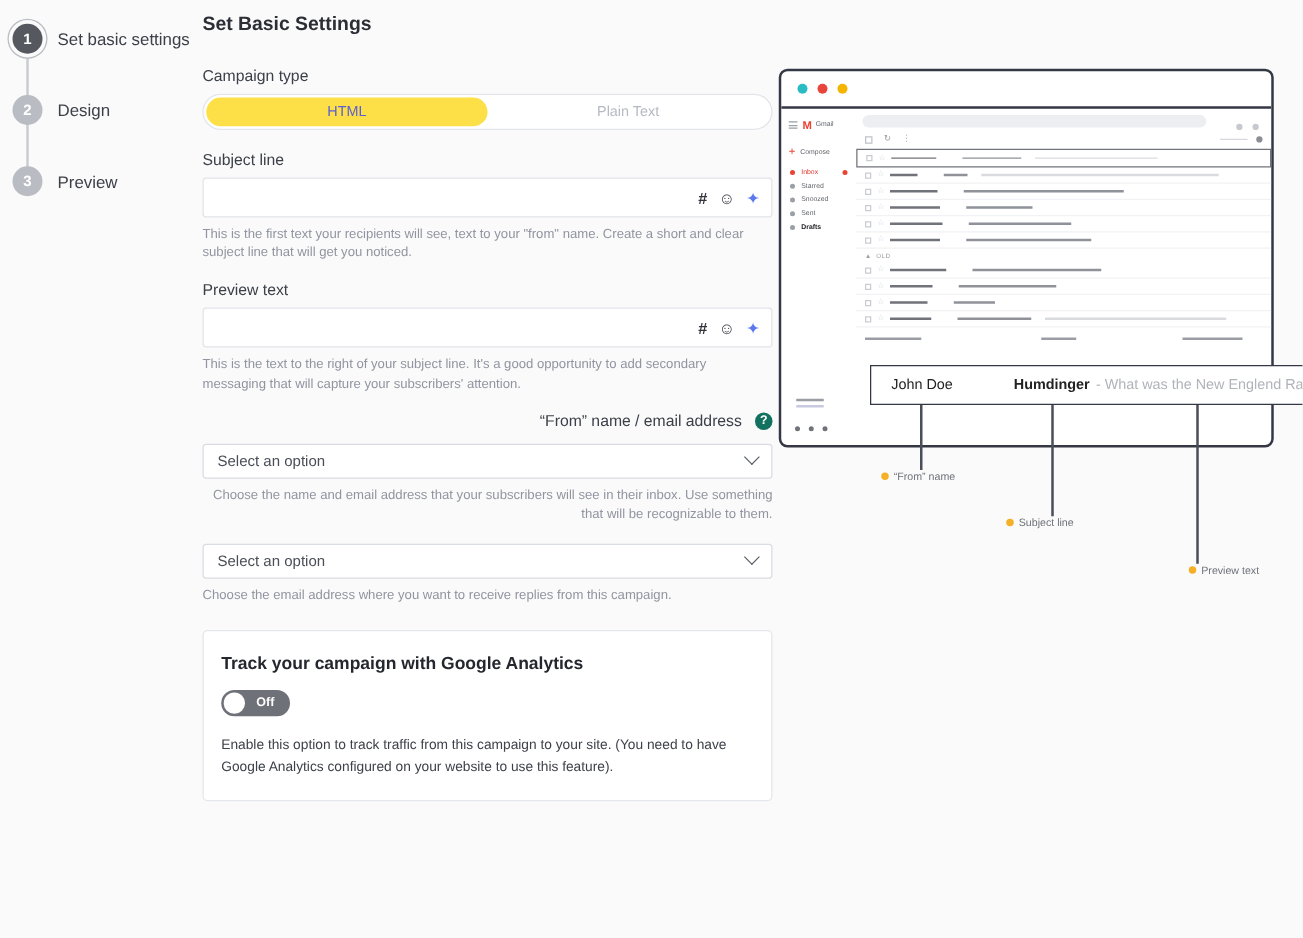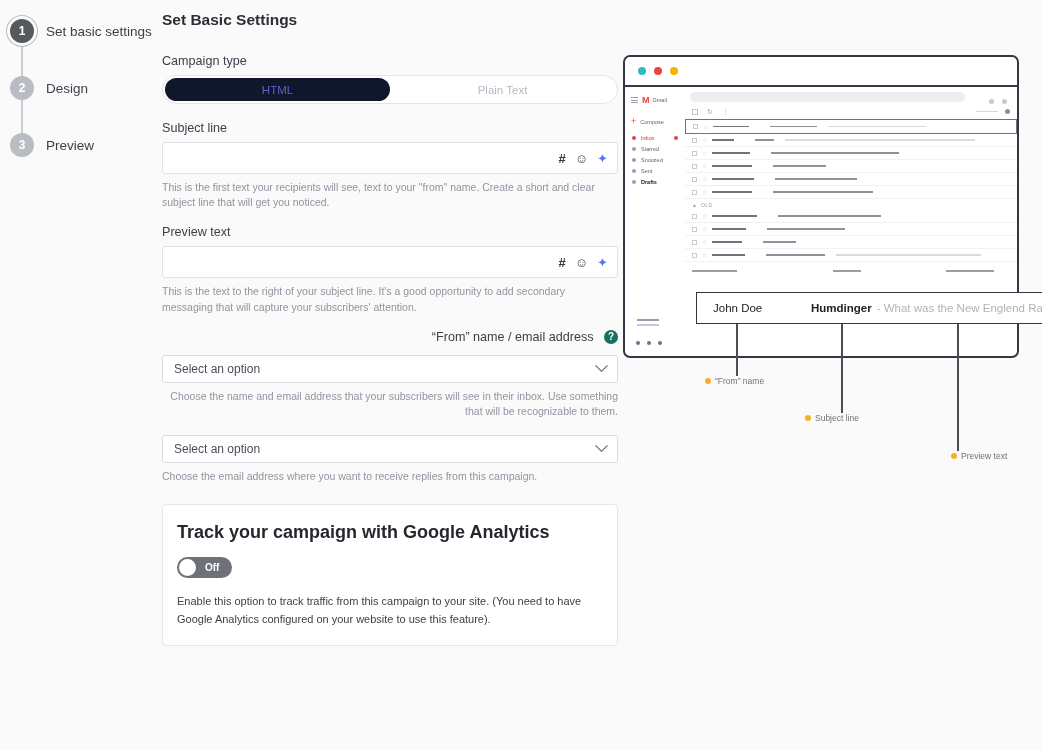--- a/index.html
+++ b/index.html
@@ -36,21 +36,21 @@
   .field-help  { font-size:10.5px; color:#9195a0; line-height:1.45; margin:6px 0 0 0; }
 
   .seg {
     display:flex; height:29px; border:1px solid #e3e5ea; border-radius:15px;
     background:#ffffff; overflow:hidden; padding:2px;
   }
   .seg-item {
     flex:1; display:flex; align-items:center; justify-content:center;
     font-size:11.5px; border-radius:13px;
   }
-  .seg-item.on  { background:#0f172a; color:#5b5fd0; }
+  .seg-item.on  { background:#fde047; color:#5b5fd0; }
   .seg-item.off { color:#b5b9c2; }
 
   .txt-input {
     width:100%; height:32px; background:#ffffff;
     border:1px solid #e1e3e8; border-radius:3px;
     display:flex; align-items:center; justify-content:flex-end;
     padding:0 9px; gap:9px;
   }
   .inp-icon { font-size:13px; line-height:1; display:block; }
   .ic-hash { color:#33363e; font-weight:bold; }
@@ -70,21 +70,21 @@
     display:inline-flex; align-items:center; justify-content:center;
     width:14px; height:14px; border-radius:50%; background:#12725f;
     color:#ffffff; font-size:10px; font-weight:bold; margin-left:7px;
     vertical-align:middle; position:relative; top:-1px;
   }
 
   #ga-card {
     background:#ffffff; border:1px solid #e4e6eb; border-radius:4px;
     padding:17px 14px 16px 14px;
   }
-  #ga-title { font-size:18px; font-weight:bold; color:#24272e; margin:0 0 14px 0; }
+  #ga-title { font-size:14px; font-weight:bold; color:#24272e; margin:0 0 14px 0; }
   .toggle {
     width:55px; height:21px; border-radius:11px; background:#6e7178;
     display:flex; align-items:center; padding:2px; position:relative;
   }
   .toggle-knob { width:17px; height:17px; border-radius:50%; background:#ffffff; }
   .toggle-txt  { color:#ffffff; font-size:10px; font-weight:bold; margin-left:9px; }
   #ga-desc { font-size:11px; color:#3d4149; line-height:1.62; margin:15px 0 0 0; }
 
   
   #preview { position:absolute; left:623px; top:55px; width:419px; height:420px; }

